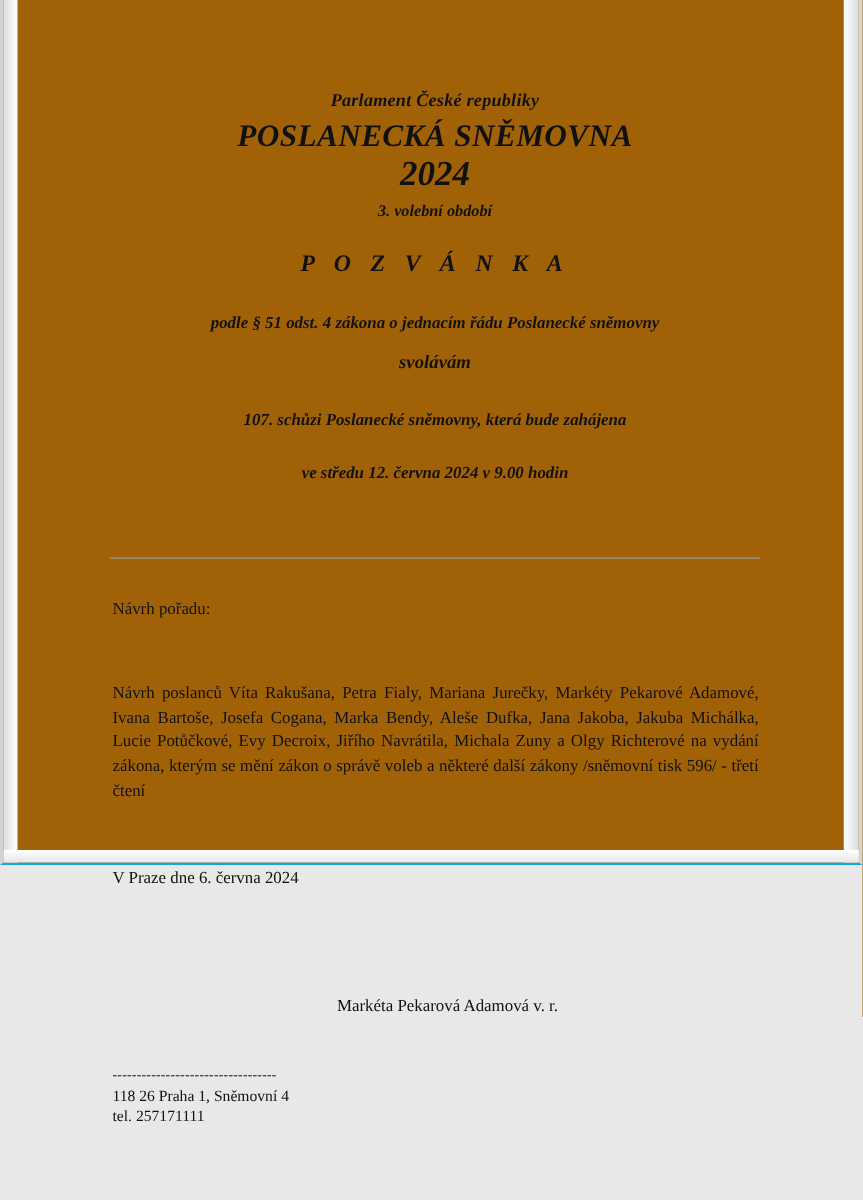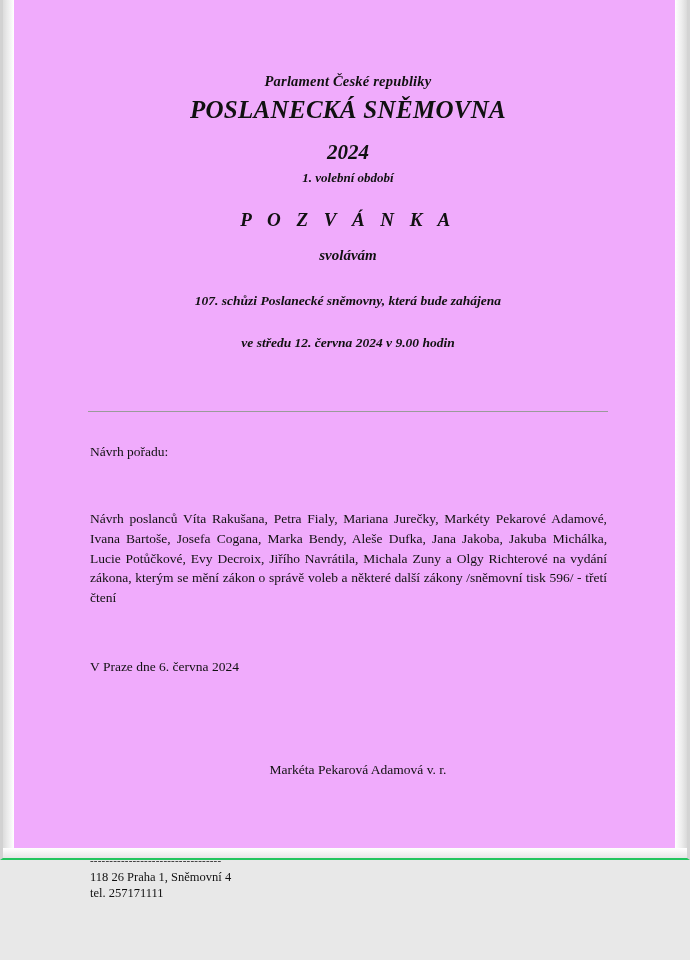--- a/index.html
+++ b/index.html
@@ -10,26 +10,26 @@
     width: 690px;
     height: 960px;
     background: #e8e8e8;
     font-family: "Liberation Serif", "DejaVu Serif", serif;
     overflow: hidden;
   }
 
   .page-frame {
     position: relative;
     width: 690px;
-    height: 860px;
+    height: 692px;
     box-sizing: border-box;
-    background: #f0abfc;
+    background: #a16207;
     border-left: 3px solid #d2d2d2;
     border-right: 3px solid #d4d4d4;
-    border-bottom: 2px solid #22c55e;
+    border-bottom: 2px solid #0ea5e9;
   }
 
   .edge-shadow-left {
     position: absolute;
     left: 0; top: 0;
     width: 11px; height: 100%;
     background: linear-gradient(to right, #dcdcdc 0%, #ebebeb 40%, #ffffff 100%);
     pointer-events: none;
   }
   .edge-shadow-right {
@@ -74,23 +74,23 @@
     font-style: italic;
     font-size: 25px;
     letter-spacing: 0.3px;
     line-height: 1.15;
     margin-top: 6px;
     font-family: Liberation Serif, serif;
   }
   .year-line {
     font-weight: bold;
     font-style: italic;
-    font-size: 21px;
-    line-height: 1.1;
-    margin-top: 16px;
+    font-size: 28px;
+    line-height: 1.1;
+    margin-top: 0;
   }
   .term-line {
     font-weight: bold;
     font-style: italic;
     font-size: 13px;
     line-height: 1.1;
     margin-top: 7px;
   }
   .doc-type {
     font-weight: bold;
@@ -208,22 +208,23 @@
   <div class="edge-shadow-left"></div>
   <div class="edge-shadow-right"></div>
   <div class="edge-shadow-bottom"></div>
 
   <div class="sheet">
 
     <header class="masthead">
       <div class="org-line">Parlament České republiky</div>
       <div class="chamber-line">POSLANECKÁ SNĚMOVNA</div>
       <div class="year-line">2024</div>
-      <div class="term-line">1. volební období</div>
+      <div class="term-line">3. volební období</div>
       <div class="doc-type">P O Z V Á N K A</div>
+      <div class="legal-basis">podle § 51 odst. 4 zákona o jednacím řádu Poslanecké sněmovny</div>
       <div class="convene-verb">svolávám</div>
       <div class="session-line">107. schůzi Poslanecké sněmovny, která bude zahájena</div>
       <div class="datetime-line">ve středu 12. června 2024 v 9.00 hodin</div>
     </header>
 
     <hr class="divider">
 
     <section class="body-block">
       <div class="agenda-label">Návrh pořadu:</div>
       <p class="agenda-item">Návrh poslanců Víta Rakušana, Petra Fialy, Mariana Jurečky, Markéty Pekarové Adamové, Ivana Bartoše, Josefa Cogana, Marka Bendy, Aleše Dufka, Jana Jakoba, Jakuba Michálka, Lucie Potůčkové, Evy Decroix, Jiřího Navrátila, Michala Zuny a Olgy Richterové na vydání zákona, kterým se mění zákon o správě voleb a některé další zákony /sněmovní tisk 596/ - třetí čtení</p>

